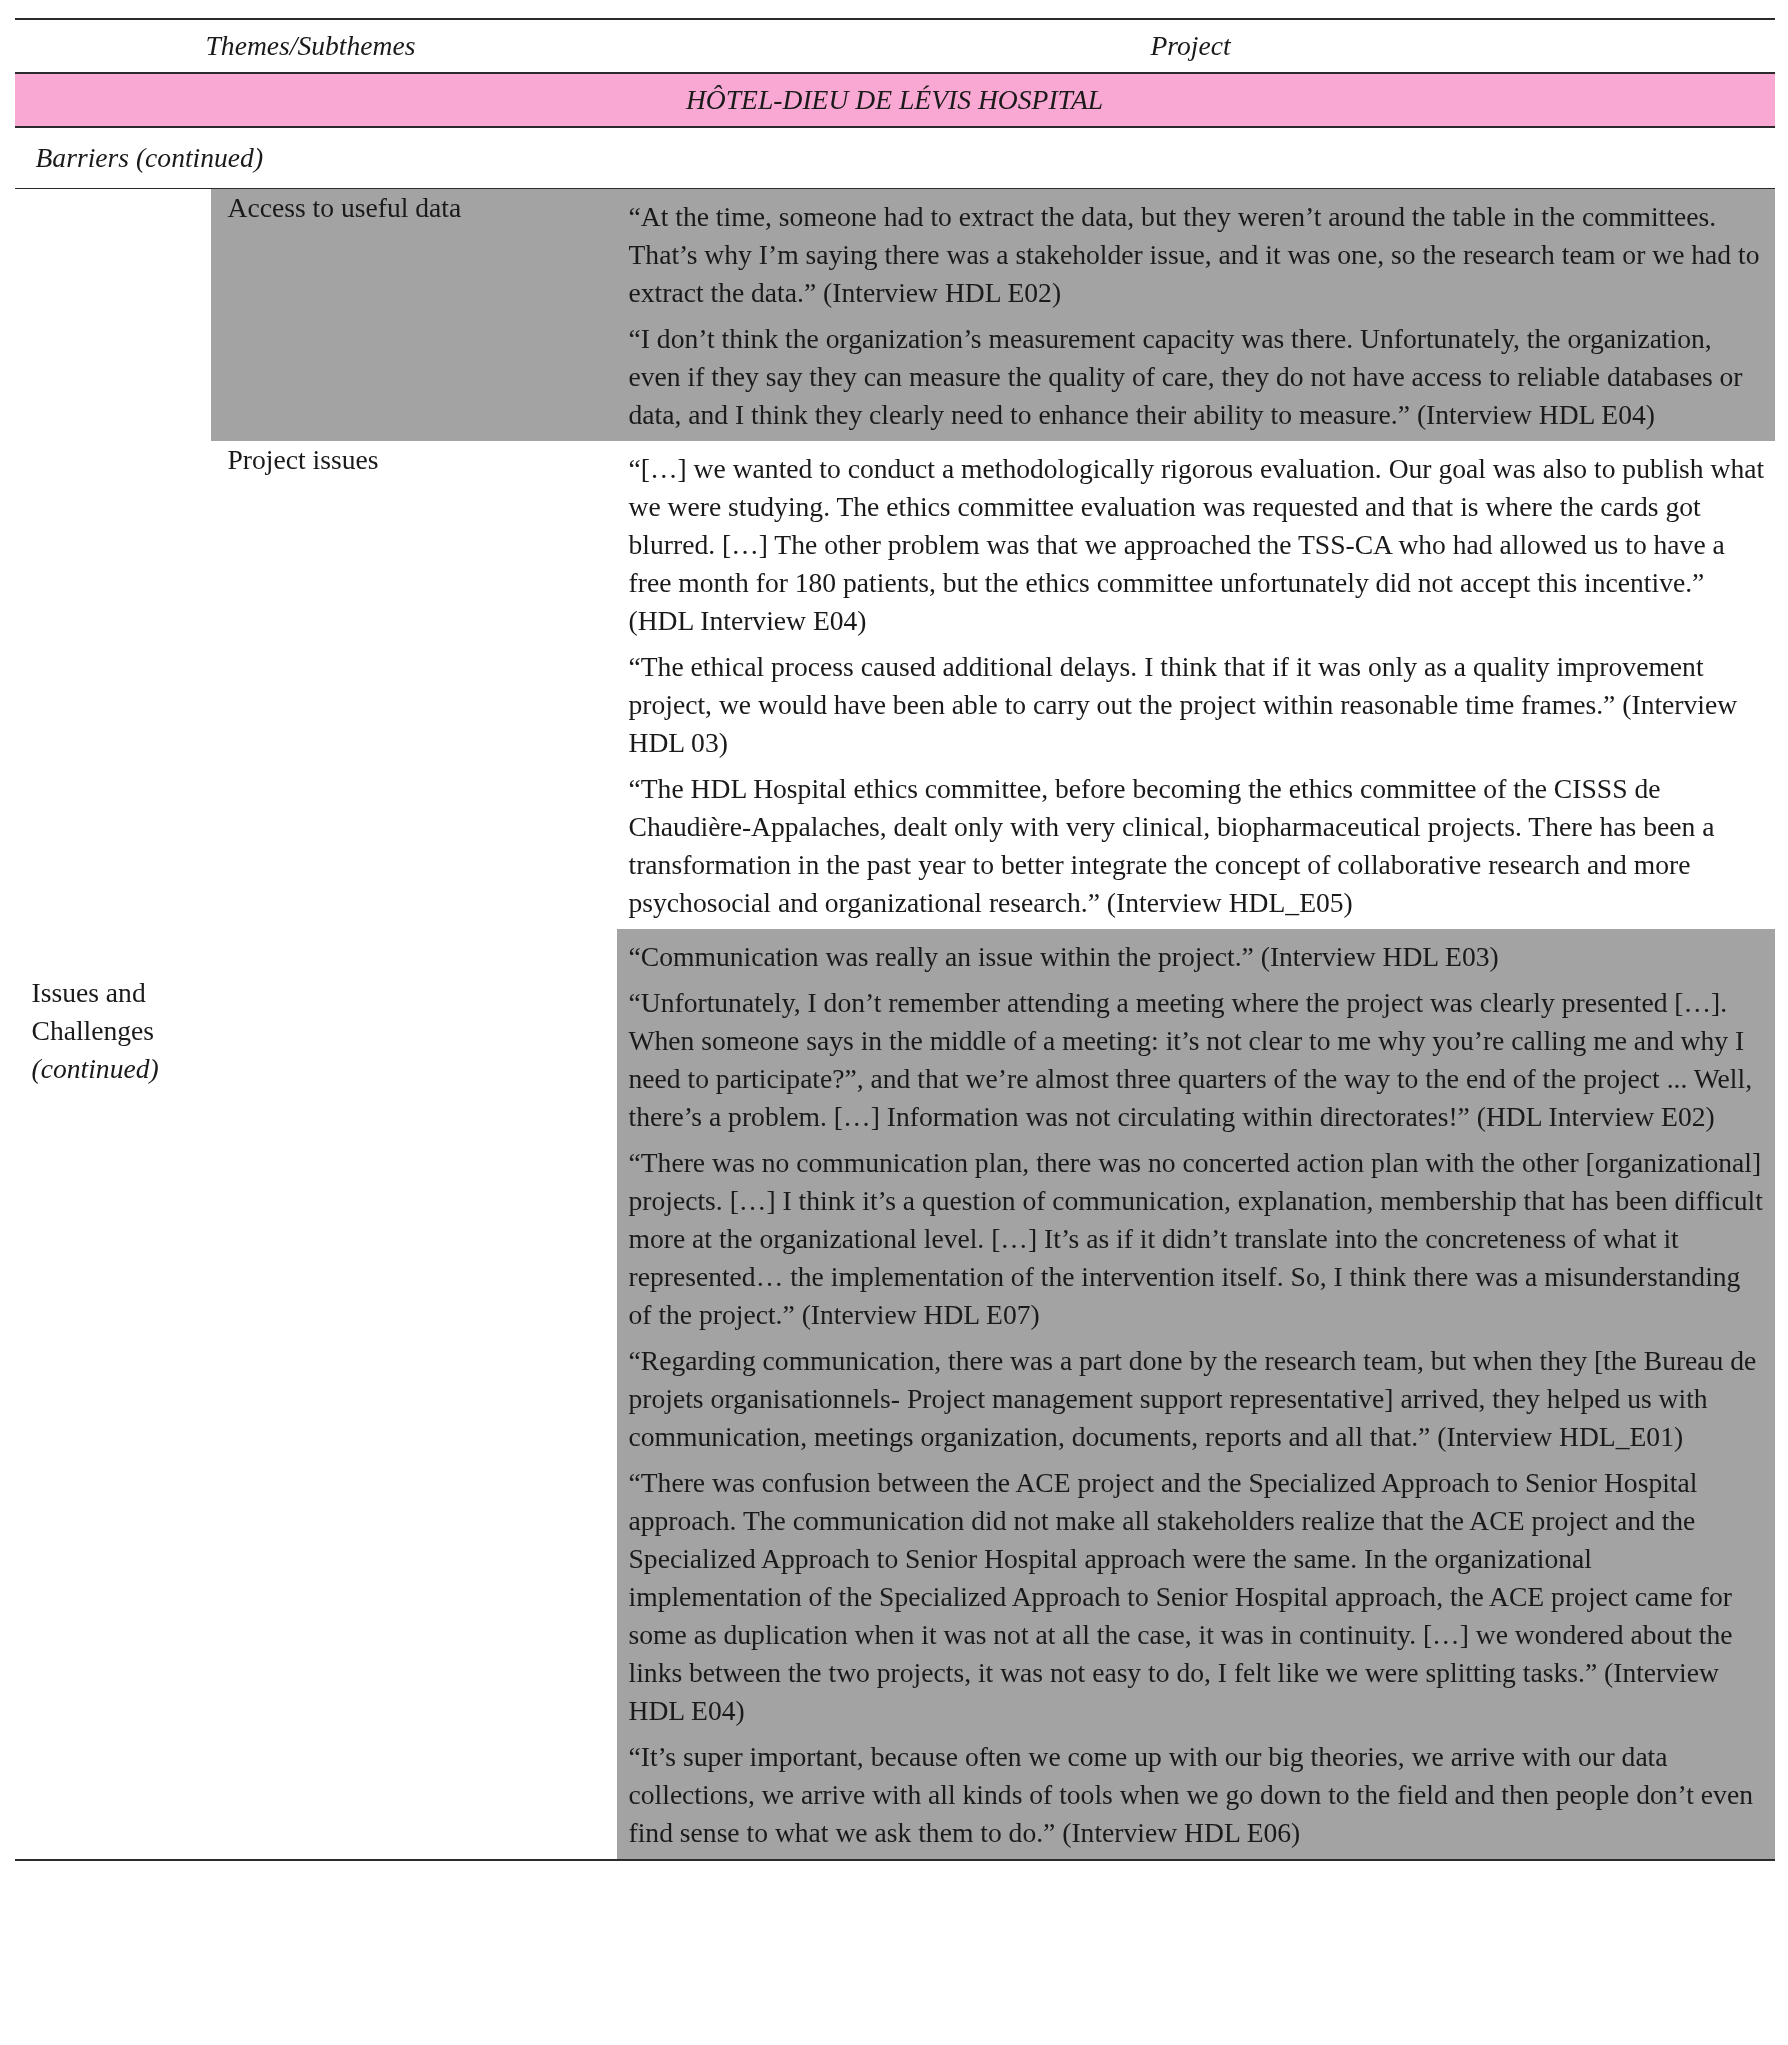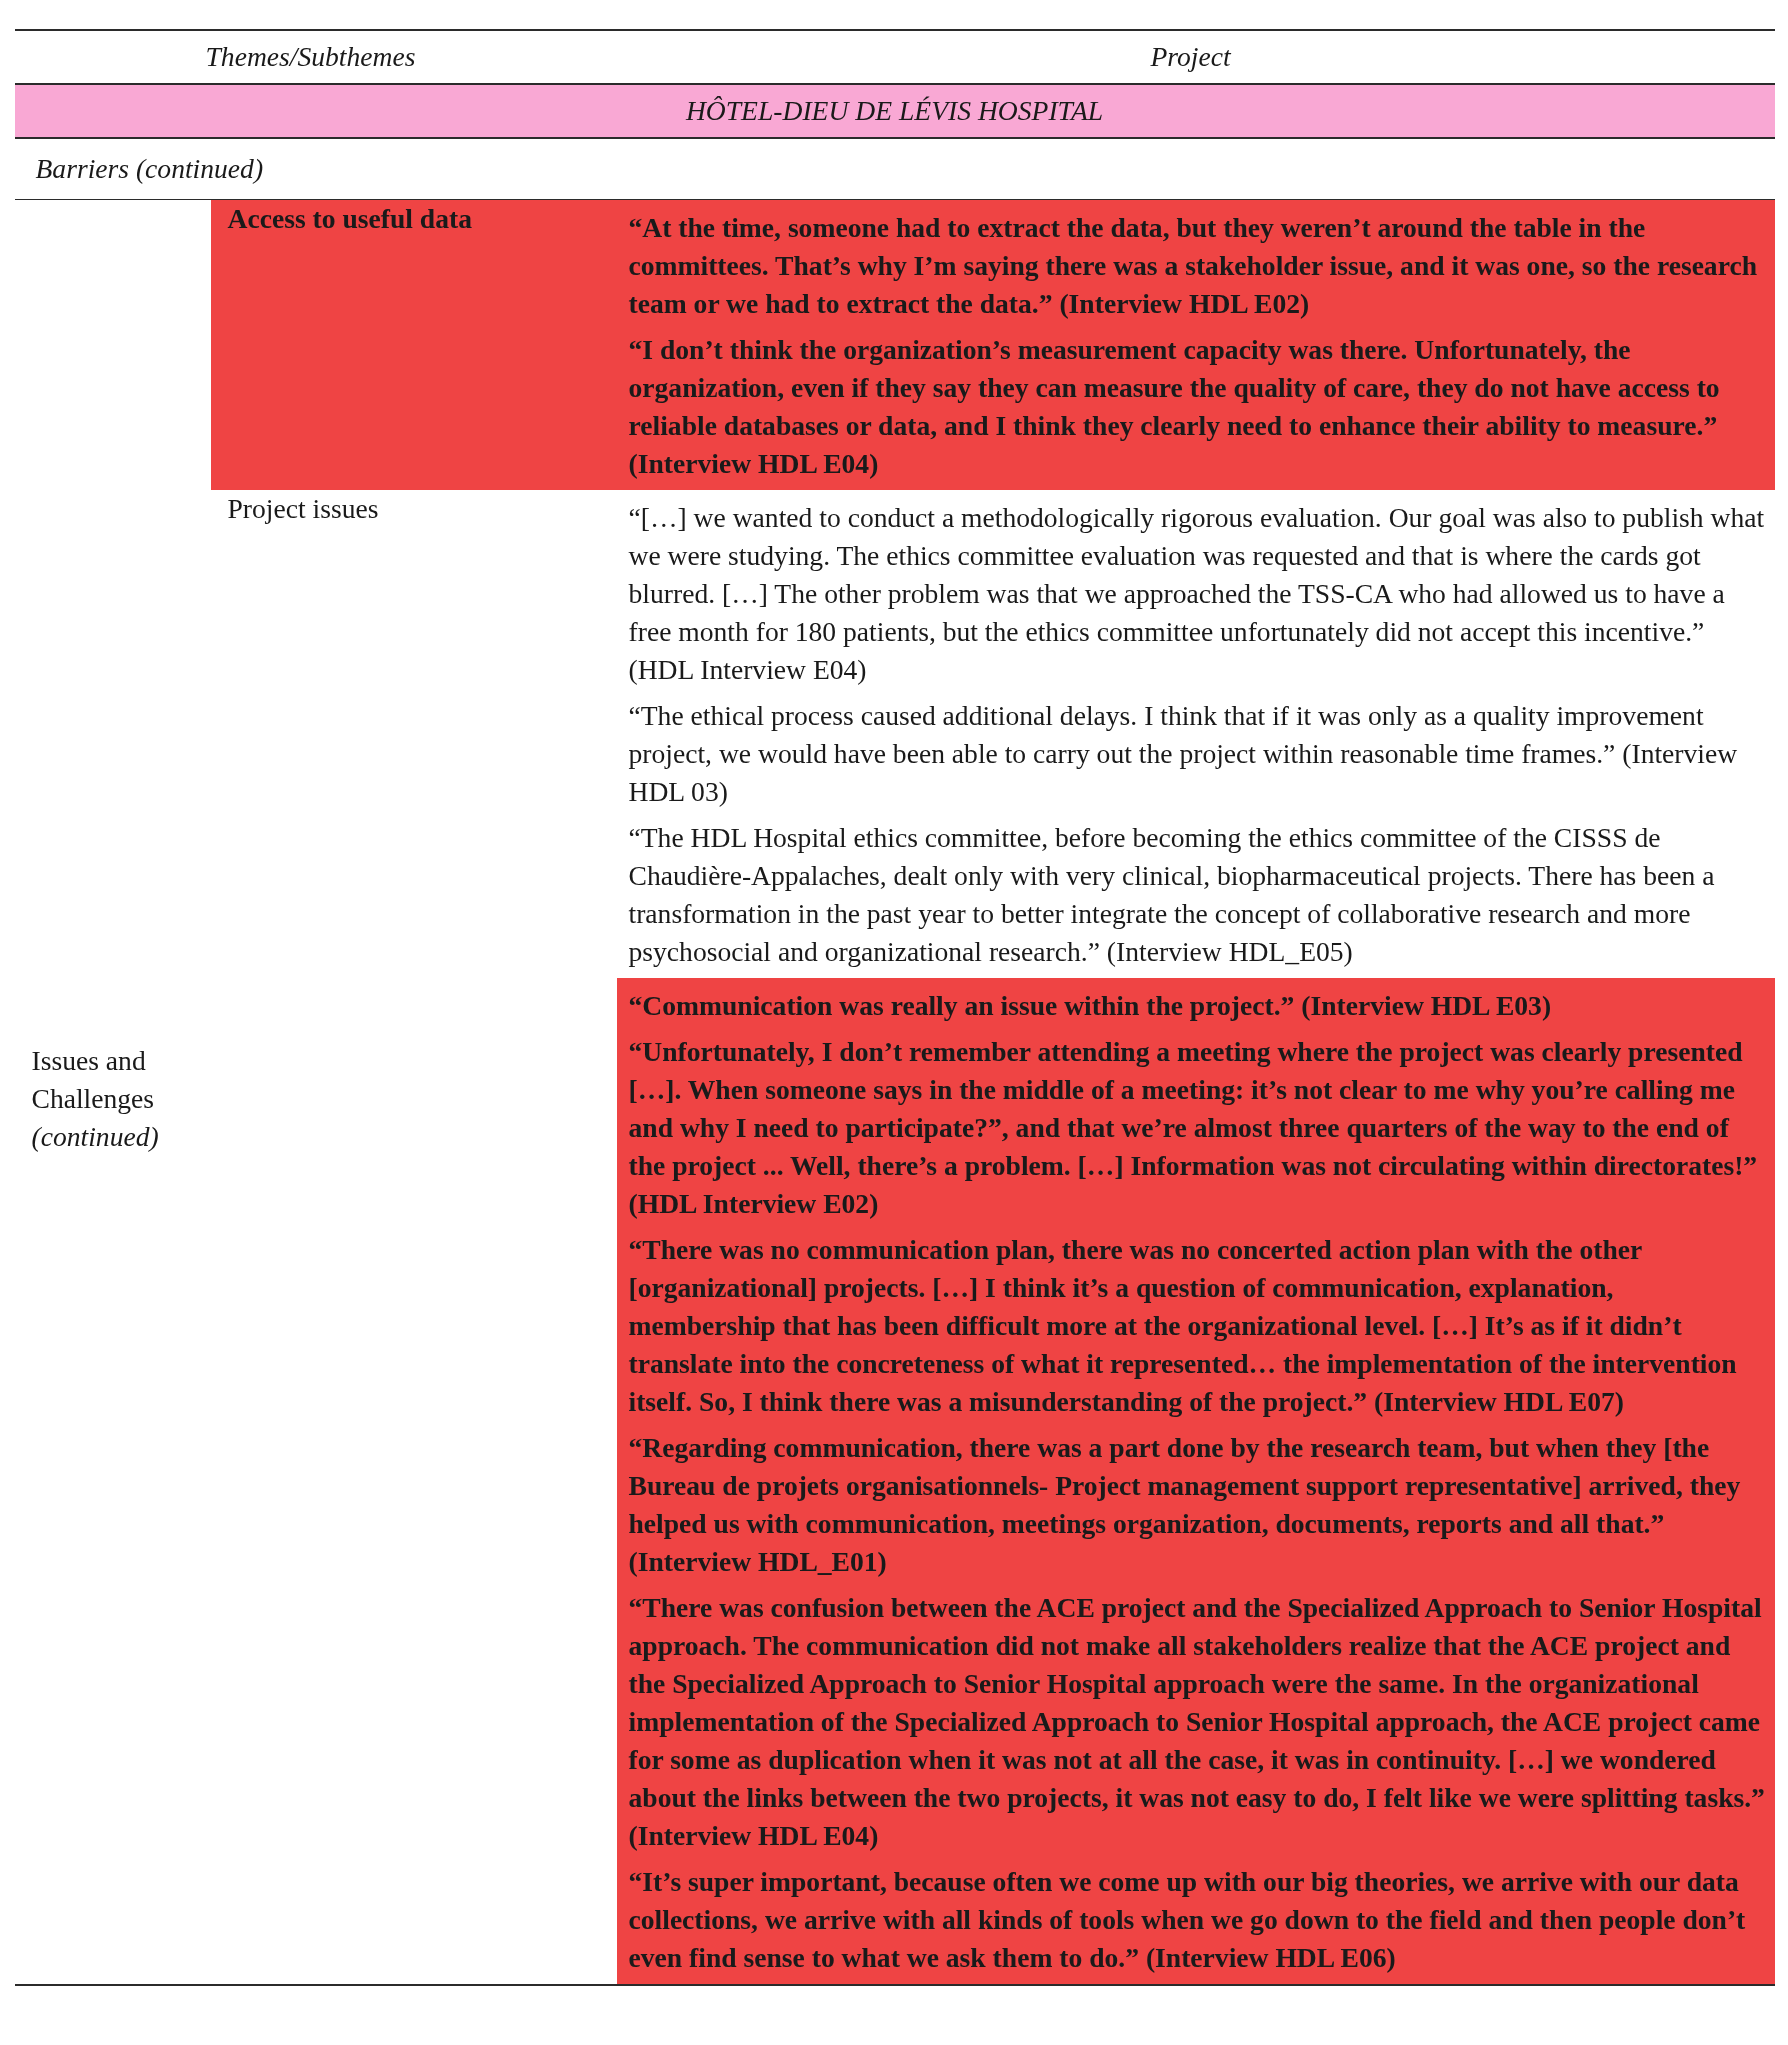--- a/index.html
+++ b/index.html
@@ -13,21 +13,21 @@
     line-height: 38px;
   }
   .page {
     position: relative;
     width: 1789px;
     height: 2046px;
   }
   .table {
     position: absolute;
     left: 14.5px;
-    top: 29px;
+    top: 18px;
     width: 1760px;
   }
   .rule {
     height: 2px;
     background: #2b2b2b;
     width: 100%;
   }
   .rule.thin { height: 1.5px; }
   .header-row {
     display: flex;
@@ -76,21 +76,21 @@
   .theme-cell .theme-name { display: block; }
   .theme-cell .theme-note { display: block; font-style: italic; }
   .sub-cell {
     grid-column: 2;
     padding: 0 10px 0 17px;
   }
   .quotes-cell {
     grid-column: 3;
     padding: 9px 9px 7px 12px;
   }
-  .shaded { background: #ef4444; font-weight: bold; }
+  .shaded { background: #a3a3a3; }
   .quote {
     margin: 0 0 8px 0;
   }
   .quote:last-child { margin-bottom: 0; }
   .bottom-rule {
     height: 2px;
     background: #2b2b2b;
     width: 100%;
   }
 </style>

